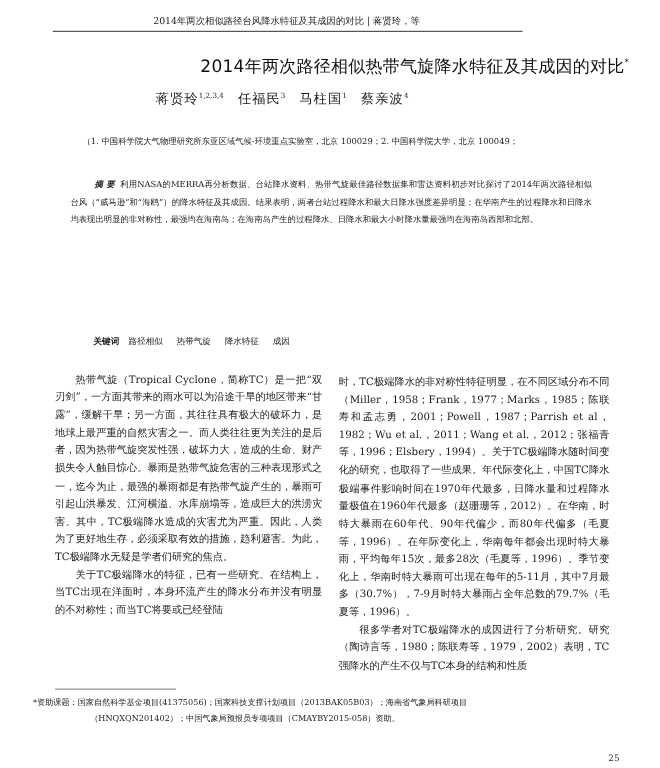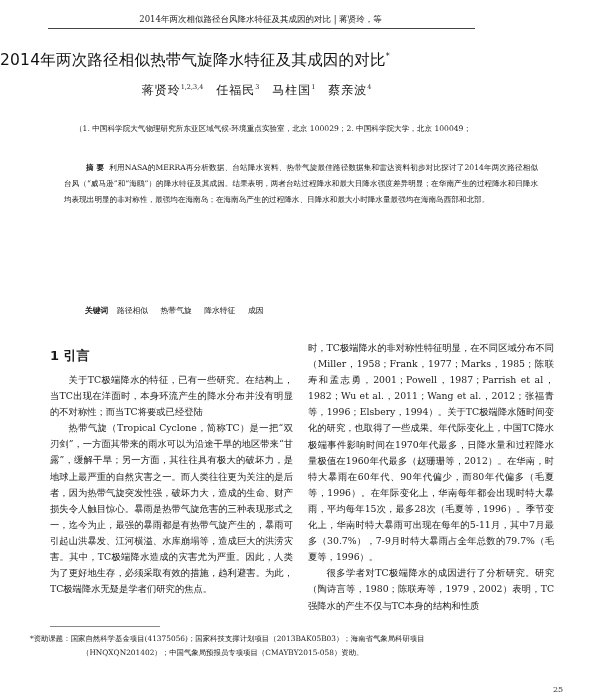--- a/index.html
+++ b/index.html
@@ -9,42 +9,42 @@
   }
   .running-head {
     position: absolute; left: 48px; top: 14px; width: 425px;
     text-align: center; font-size: 8.5px; color: #222;
   }
   .head-rule {
     position: absolute; left: 48px; top: 28px; width: 427px; height: 0;
     border-top: 1px solid #444;
   }
   .title {
-    position: absolute; left: 0; top: 50px; width: 572px; text-align: left;
+    position: absolute; left: 0; top: 50px; width: 572px; text-align: right;
     font-family: "DejaVu Sans", sans-serif; font-size: 15.5px; color: #111;
     letter-spacing: 0.2px;
   }
   .title sup { font-size: 8px; }
   .authors {
     position: absolute; left: 0; top: 82px; width: 513px; text-align: center;
     font-size: 12px; letter-spacing: 1px;
   }
   .authors .author { margin: 0 4px; }
   .authors sup { font-size: 6.5px; letter-spacing: 0; }
   .affil {
     position: absolute; left: 75px; top: 122px; width: 480px;
     font-size: 7.6px; line-height: 14px; color: #222;
   }
   .affil .l2 { padding-left: 22px; }
   .abstract {
     position: absolute; left: 64px; top: 160px; width: 474px;
     font-size: 7.6px; line-height: 15.8px; text-align: justify; color: #222;
   }
   .abstract p { margin: 0; text-indent: 22px; }
-  .abstract .lbl { font-weight: bold; margin-right: 5px; }
+  .abstract .lbl { font-weight: bold; margin-right: 5px; font-style: italic; }
   .keywords { position: absolute; left: 85px; top: 305px; font-size: 7.8px; color: #222; }
   .keywords .lbl { font-weight: bold; margin-right: 6px; }
   .keywords .kw { margin-right: 10px; }
   .col {
     position: absolute; top: 338px; width: 243px;
     font-size: 9.3px; line-height: 16.1px; text-align: justify; color: #1a1a1a;
   }
   .col-left { left: 50px; }
   .col-right { left: 308px; top: 340px; width: 246px; }
   .section-heading {
@@ -94,23 +94,22 @@
 
 <div class="keywords">
   <span class="lbl">关键词</span>
   <span class="kw">路径相似</span>
   <span class="kw">热带气旋</span>
   <span class="kw">降水特征</span>
   <span class="kw">成因</span>
 </div>
 
 <div class="col col-left">
-  <div class="section-heading">1 引言</div>
+  <p>热带气旋（Tropical Cyclone，简称TC）是一把“双刃剑”，一方面其带来的雨水可以为沿途干旱的地区带来“甘露”，缓解干旱；另一方面，其往往具有极大的破坏力，是地球上最严重的自然灾害之一。而人类往往更为关注的是后者，因为热带气旋突发性强，破坏力大，造成的生命、财产损失令人触目惊心。暴雨是热带气旋危害的三种表现形式之一，迄今为止，最强的暴雨都是有热带气旋产生的，暴雨可引起山洪暴发、江河横溢、水库崩塌等，造成巨大的洪涝灾害。其中，TC极端降水造成的灾害尤为严重。因此，人类为了更好地生存，必须采取有效的措施，趋利避害。为此，TC极端降水无疑是学者们研究的焦点。</p>
   <p>关于TC极端降水的特征，已有一些研究。在结构上，当TC出现在洋面时，本身环流产生的降水分布并没有明显的不对称性；而当TC将要或已经登陆</p>
-  <p>热带气旋（Tropical Cyclone，简称TC）是一把“双刃剑”，一方面其带来的雨水可以为沿途干旱的地区带来“甘露”，缓解干旱；另一方面，其往往具有极大的破坏力，是地球上最严重的自然灾害之一。而人类往往更为关注的是后者，因为热带气旋突发性强，破坏力大，造成的生命、财产损失令人触目惊心。暴雨是热带气旋危害的三种表现形式之一，迄今为止，最强的暴雨都是有热带气旋产生的，暴雨可引起山洪暴发、江河横溢、水库崩塌等，造成巨大的洪涝灾害。其中，TC极端降水造成的灾害尤为严重。因此，人类为了更好地生存，必须采取有效的措施，趋利避害。为此，TC极端降水无疑是学者们研究的焦点。</p>
 </div>
 
 <div class="col col-right">
   <p class="noindent">时，TC极端降水的非对称性特征明显，在不同区域分布不同（Miller，1958；Frank，1977；Marks，1985；陈联寿和孟志勇，2001；Powell，1987；Parrish et al，1982；Wu et al.，2011；Wang et al.，2012；张福青等，1996；Elsbery，1994）。关于TC极端降水随时间变化的研究，也取得了一些成果。年代际变化上，中国TC降水极端事件影响时间在1970年代最多，日降水量和过程降水量极值在1960年代最多（赵珊珊等，2012）。在华南，时特大暴雨在60年代、90年代偏少，而80年代偏多（毛夏等，1996）。在年际变化上，华南每年都会出现时特大暴雨，平均每年15次，最多28次（毛夏等，1996）。季节变化上，华南时特大暴雨可出现在每年的5-11月，其中7月最多（30.7%），7-9月时特大暴雨占全年总数的79.7%（毛夏等，1996）。</p>
   <p>很多学者对TC极端降水的成因进行了分析研究。研究（陶诗言等，1980；陈联寿等，1979，2002）表明，TC强降水的产生不仅与TC本身的结构和性质</p>
 </div>
 
 <div class="fn-rule"></div>
 <div class="footnotes">
   <div>*资助课题：国家自然科学基金项目(41375056)；国家科技支撑计划项目（2013BAK05B03）；海南省气象局科研项目</div>

